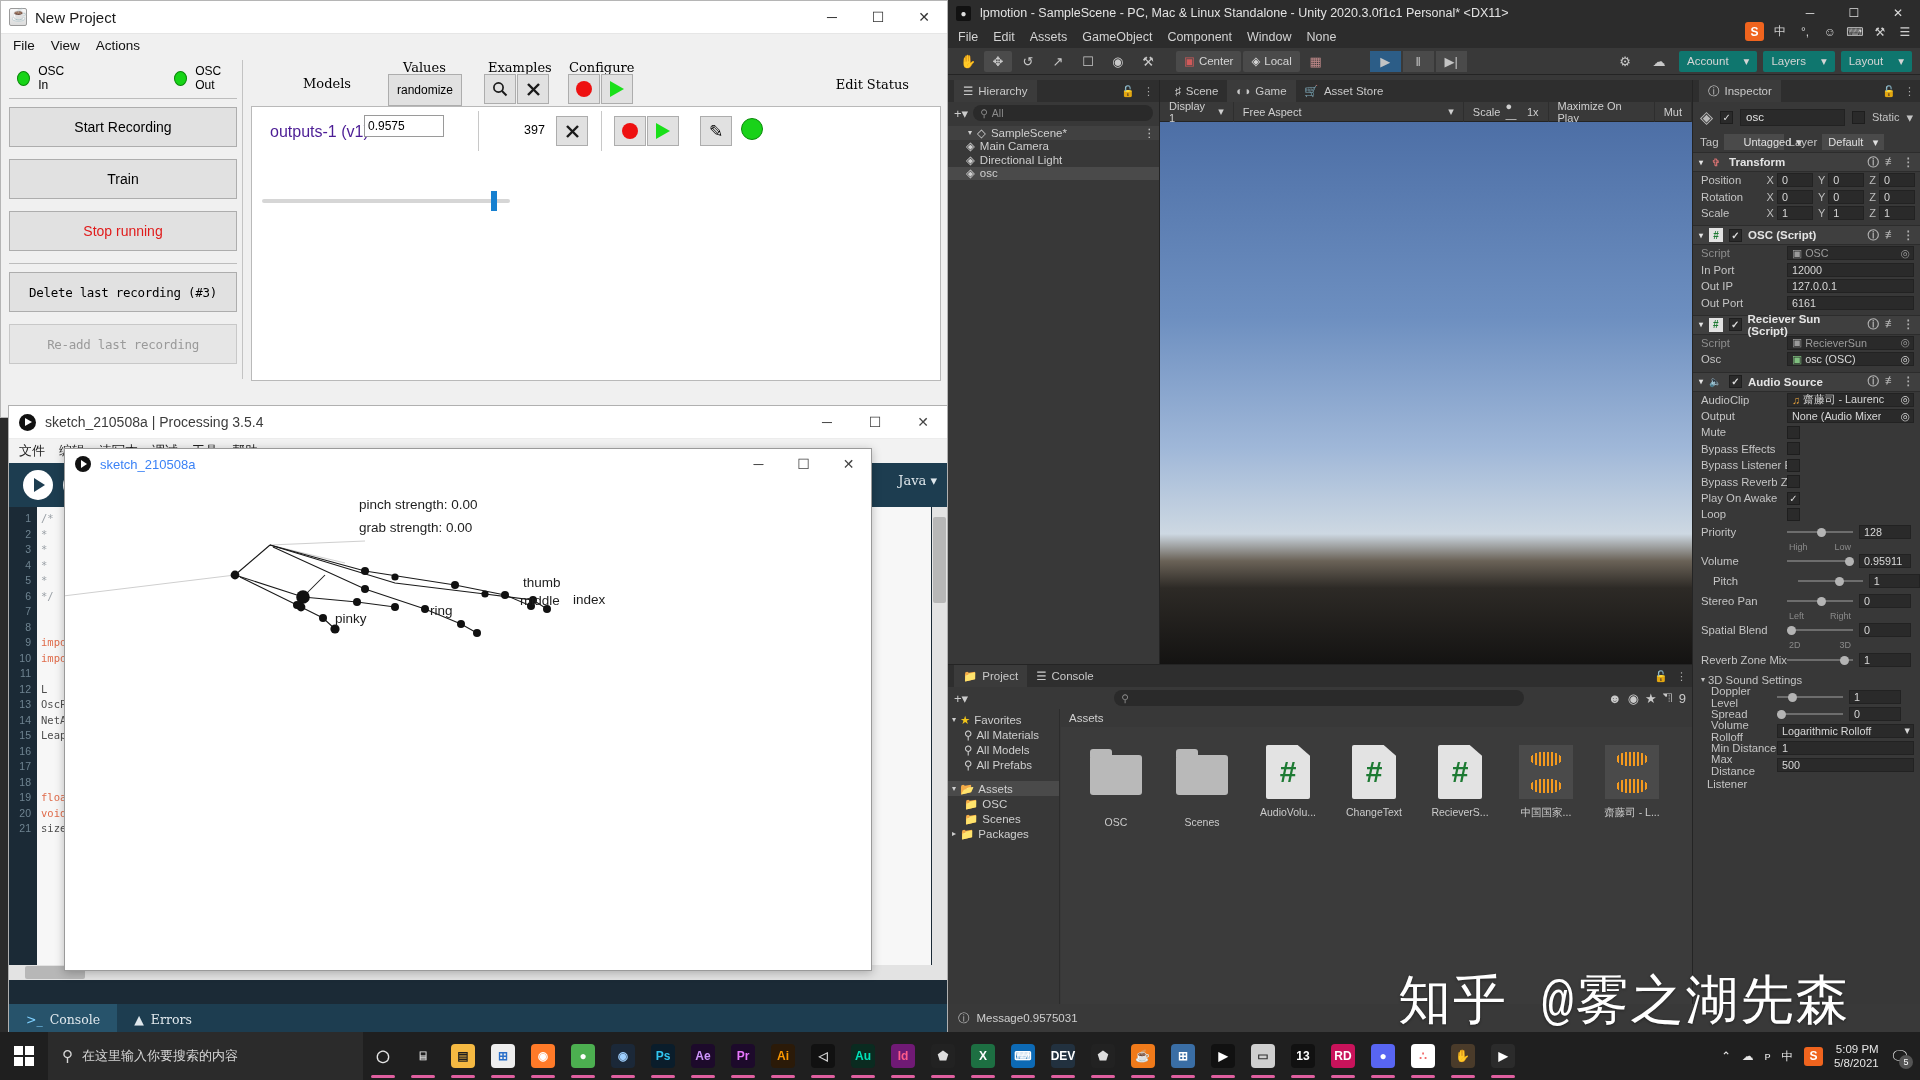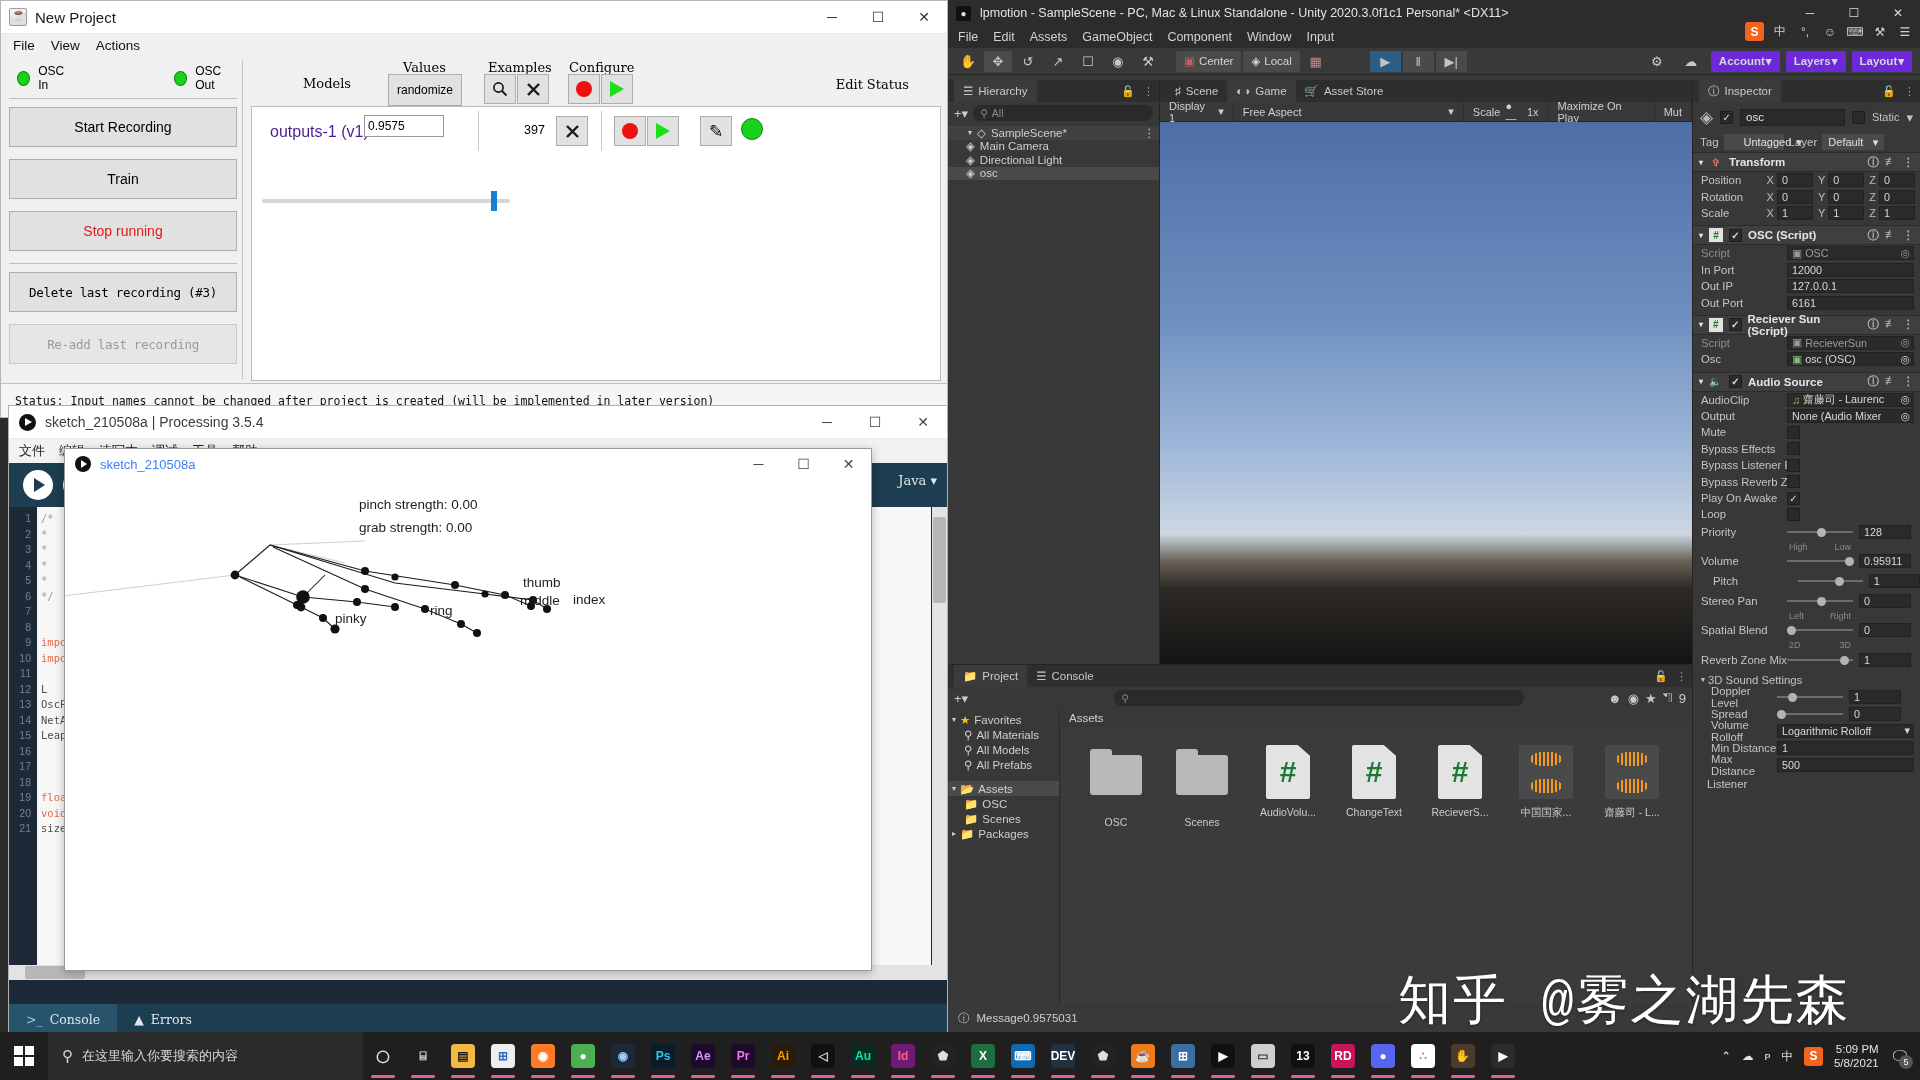--- a/index.html
+++ b/index.html
@@ -116,21 +116,21 @@
   #u-ime { position:absolute; right:6px; top:-4px; display:flex; align-items:center; gap:7px; }
   .ime-ic { width:18px;height:18px; display:flex;align-items:center;justify-content:center; font-size:12px; color:#cfcfcf;}
   .sogou { width:19px;height:19px;background:#f0641e;border-radius:3px;color:#fff;font-size:12px;font-weight:bold;display:flex;align-items:center;justify-content:center;}
   #u-toolbar { height:27px; background:#393939; border-bottom:1px solid #242424; display:flex; align-items:center; padding-left:6px; gap:2px; position:relative;}
   .tb-btn { width:28px;height:21px; display:flex;align-items:center;justify-content:center; color:#c8c8c8; font-size:13px; border-radius:2px;}
   .tb-btn.sel { background:#4b4b4b; }
   .tb-pill { height:21px; display:flex; align-items:center; gap:4px; padding:0 8px; background:#4a4a4a; border-radius:2px; font-size:11.5px; color:#d5d5d5;}
   .tb-play { width:31px;height:21px; display:flex;align-items:center;justify-content:center; background:#4a4a4a; }
   .tb-play.on { background:#2c5d87; }
   #u-acct { position:absolute; right:8px; display:flex; gap:6px; align-items:center;}
-  .acct-pill { height:21px; display:flex;align-items:center; gap:1px; padding:0 8px; background:#6d28d9; border-radius:2px; font-size:11.5px; color:#d5d5d5;font-weight:bold;}
+  .acct-pill { height:21px; display:flex;align-items:center; gap:15px; padding:0 8px; background:#0f766e; border-radius:2px; font-size:11.5px; color:#d5d5d5;}
   
   #u-hier { position:absolute; left:0; top:80px; width:212px; bottom:368px; background:#383838; border-right:1px solid #242424;}
   .panel-tabrow { height:22px; background:#2e2e2e; display:flex; align-items:center; padding-left:6px; position:relative;}
   .panel-tab { height:22px; display:flex; align-items:center; gap:5px; padding:0 9px; font-size:11.5px; color:#c9c9c9;}
   .panel-tab.active { background:#3b3b3b; }
   .panel-tools { position:absolute; right:5px; display:flex; gap:8px; font-size:11px; color:#b0b0b0;}
   .hier-toolrow { height:22px; display:flex; align-items:center; gap:5px; padding:0 6px; background:#383838;}
   .searchbox { flex:1; height:16px; background:#2a2a2a; border-radius:8px; font-size:10.5px; color:#8b8b8b; display:flex; align-items:center; padding-left:7px; gap:4px;}
   .hier-item { height:13.5px; display:flex; align-items:center; gap:5px; font-size:11.5px; color:#cfcfcf; padding-left:18px;}
   .hier-item.sel { background:#4a4a4a; }
@@ -297,23 +297,20 @@
           <div class="sq-btn" style="left:448px; top:9px;">
               <span class="pencil">✎</span>
             </div>
           <div style="position:absolute; left:489px; top:11px; width:22px; height:22px; border-radius:50%; background:#19d219; border:1px solid #0c8a0c;"></div>
           <div class="slider-track"></div>
           <div class="slider-thumb"></div>
         </div>
       </div>
     </div>
 
-    <div id="wek-status">
-      <span>Status: Input names cannot be changed after project is created (will be implemented in later version)</span>
-    </div>
   </div>
 </div>
 
 <div id="processing">
   <div id="p-title">
     <div class="pico"></div>
     <div class="ptxt">sketch_210508a | Processing 3.5.4</div>
     <div id="p-winbtns">
       <div>─</div>
       <div>☐</div>
@@ -478,21 +475,21 @@
       <div>✕</div>
     </div>
   </div>
   <div id="u-menu">
     <span>File</span>
     <span>Edit</span>
     <span>Assets</span>
     <span>GameObject</span>
     <span>Component</span>
     <span>Window</span>
-    <span>Input</span>
+    <span>None</span>
     <div id="u-ime">
       <div class="sogou">S</div>
       <div class="ime-ic">中</div>
       <div class="ime-ic">°,</div>
       <div class="ime-ic">☺</div>
       <div class="ime-ic">⌨</div>
       <div class="ime-ic">⚒</div>
       <div class="ime-ic">☰</div>
     </div>
   </div>

